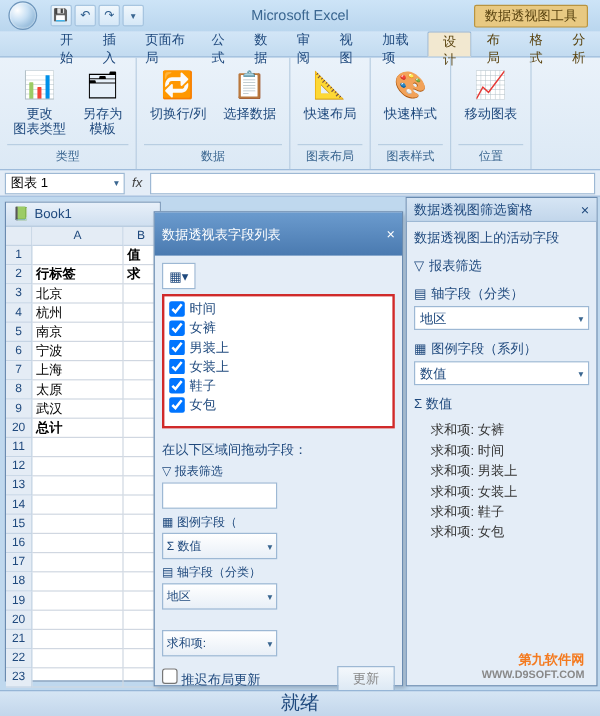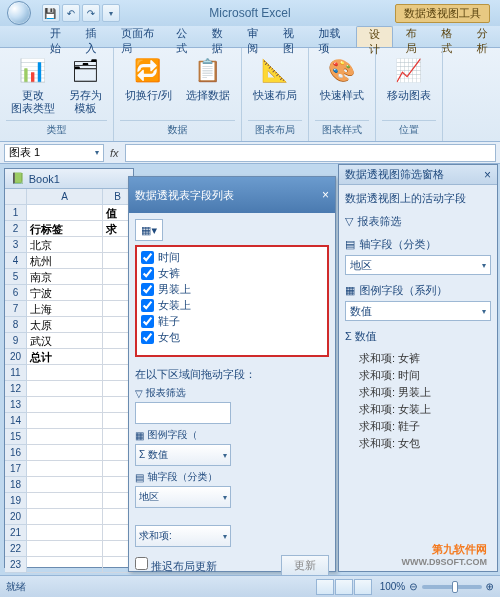--- a/index.html
+++ b/index.html
@@ -68,21 +68,21 @@
 .fp-section { margin-bottom:8px; }
 .fp-label { display:flex; align-items:center; gap:4px; margin-bottom:3px; }
 .fp-input { width:100%; height:20px; background:#fff; border:1px solid #9db8d4; padding:0 4px; display:flex; align-items:center; justify-content:space-between; font-size:11px; }
 .fp-value-list { margin-top:6px; }
 .fp-value-list .v { padding:1px 0 1px 14px; font-size:11px; color:#333; }
 .sigma-row { display:flex; align-items:center; gap:4px; margin:4px 0 4px 0; }
 
 .watermark { position:absolute; right:10px; bottom:4px; color:#f47a1f; font-size:11px; font-weight:bold; text-align:right; }
 .watermark .url { color:#888; font-size:9px; display:block; }
 
-.statusbar { height:22px; background:linear-gradient(#d6e5f4,#c2d6eb); border-top:1px solid #96b5d6; display:flex; align-items:center; justify-content:space-between; padding:0 6px; font-size:10px; color:#1f497d; position:absolute; bottom:0; width:100%; }
+.statusbar { height:22px; background:linear-gradient(#d6e5f4,#c2d6eb); border-top:1px solid #96b5d6; display:flex; align-items:center; justify-content:space-between; padding:0 6px; font-size:16px; color:#1f497d; position:absolute; bottom:0; width:100%;flex-direction:column; }
 .view-btns { display:flex; gap:1px; }
 .vb { width:18px; height:16px; background:linear-gradient(#f0f7fc,#d6e8f7); border:1px solid #96b5d6; }
 .zoom { display:flex; align-items:center; gap:4px; }
 .zoom-slider { width:60px; height:4px; background:#96b5d6; position:relative; border-radius:2px; }
 .zoom-thumb { position:absolute; left:50%; top:-4px; width:6px; height:12px; background:#fff; border:1px solid #6a8bb0; border-radius:2px; }
 .dd-arrow { font-size:8px; color:#3a6690; }
 </style>
 </head>
 <body>
 

